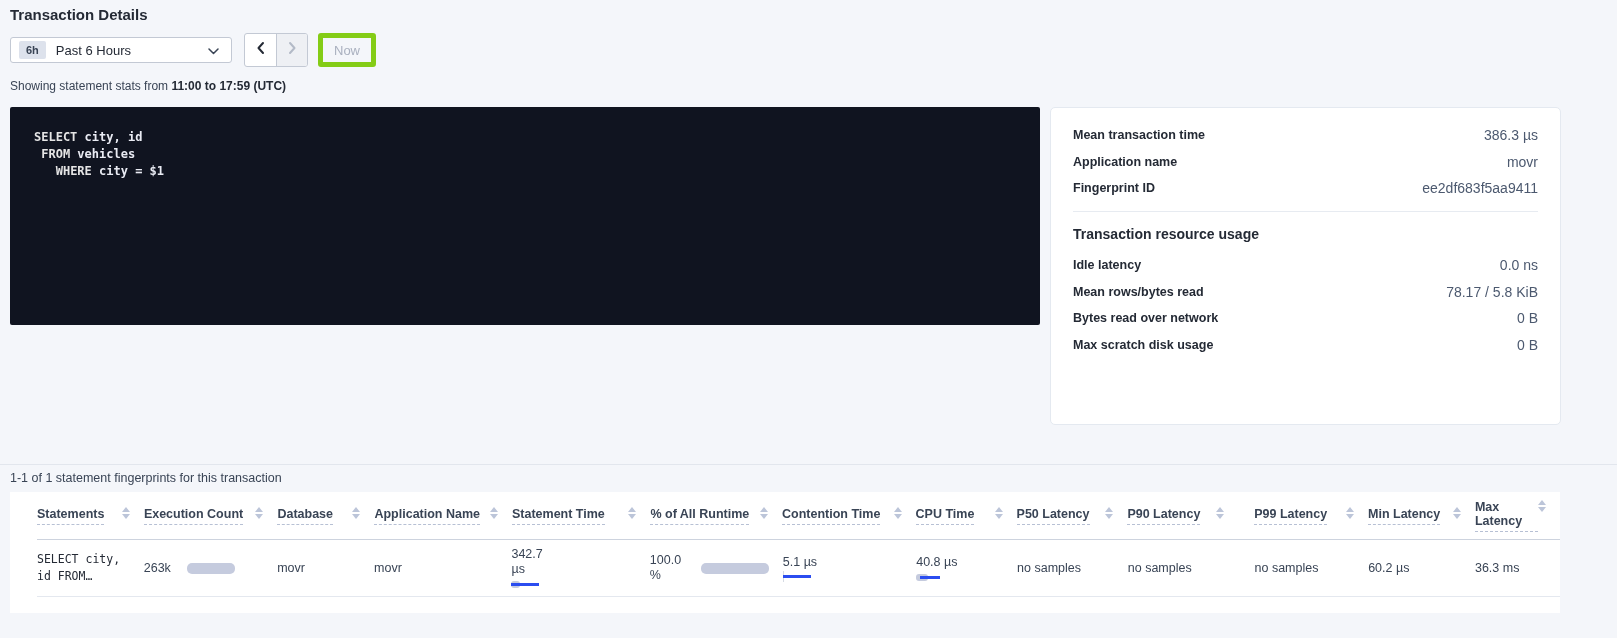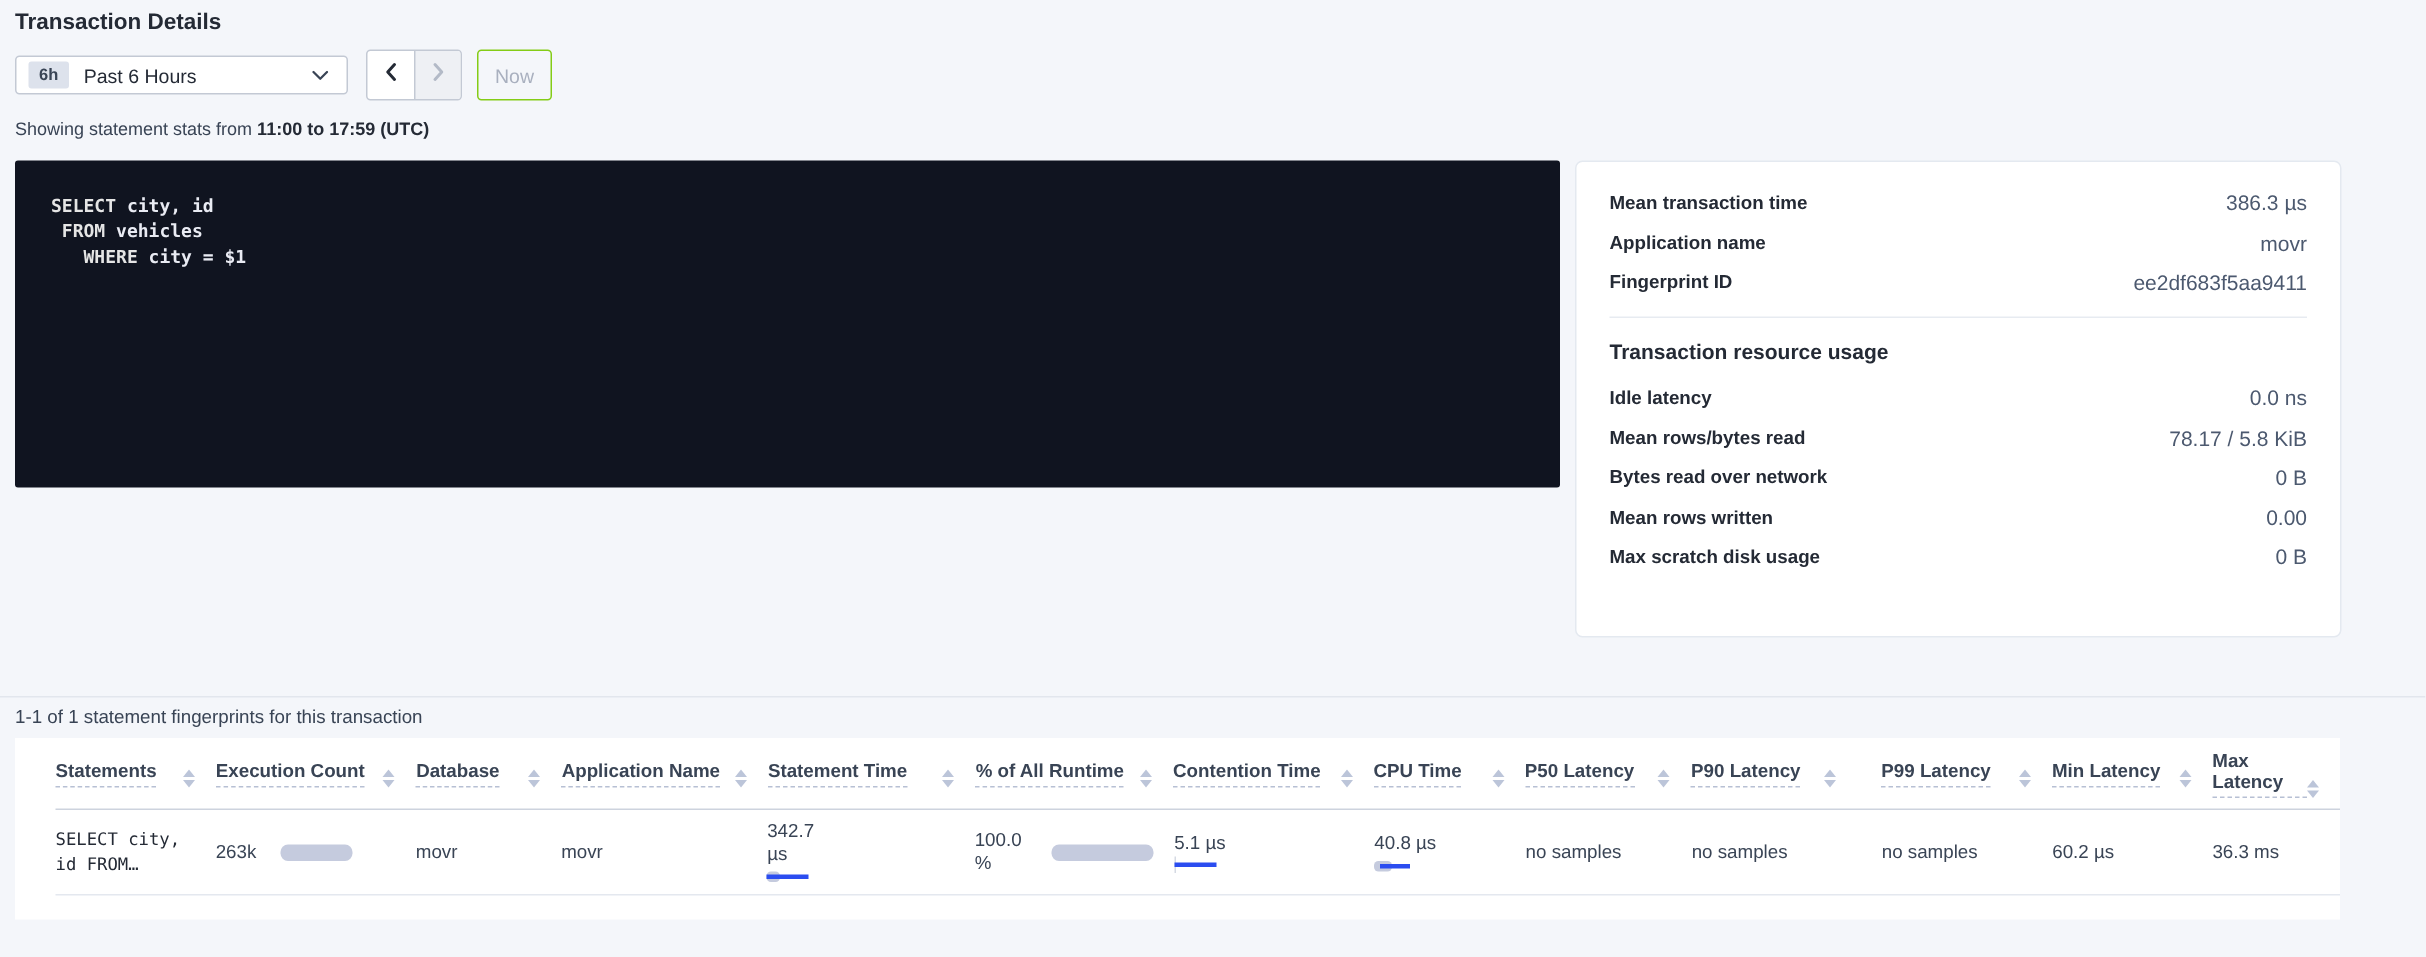--- a/index.html
+++ b/index.html
@@ -30,21 +30,21 @@
   }
   .time-label { font-size:13px; color:#242a35; flex:1; }
   .nav-group {
     display:flex; margin-left:12px; border:1px solid #c3c9d4; border-radius:3px;
     overflow:hidden; background:#fff; height:34px;
   }
   .nav-btn { width:31px; height:32px; display:flex; align-items:center; justify-content:center; cursor:pointer; }
   .nav-btn.next { background:#eef0f4; border-left:1px solid #c3c9d4; cursor:default; }
   .now-btn {
     margin-left:10px; height:34px; padding:0 11px;
-    border:1px solid #84cc16; border-radius:3px;
+    border:5px solid #84cc16; border-radius:3px;
     font-size:13px; color:#a9b0bf; background:transparent;
     display:flex; align-items:center; cursor:default;
   }
   .subtitle { position:absolute; left:10px; top:79px; font-size:12px; color:#394455; }
   .subtitle b { color:#242a35; }
 
   
   .sql-box {
     position:absolute; left:10px; top:107px; width:1030px; height:218px;
     background:#101420; border-radius:2px;
@@ -68,21 +68,21 @@
 
   
   .section-divider { position:absolute; left:0; top:464px; width:1617px; height:1px; background:#e2e6ed; }
   .table-caption { position:absolute; left:10px; top:471px; font-size:12.5px; color:#394455; }
 
   .table-card {
     position:absolute; left:10px; top:492px; width:1550px; height:121px;
     background:#fff; padding:0 0 0 27px;
   }
   .thead { display:flex; align-items:center; height:48px; border-bottom:1px solid #cdd3de; }
-  .th { display:flex; align-items:flex-end; justify-content:space-between; padding-right:14px; }
+  .th { display:flex; align-items:flex-start; justify-content:space-between; padding-right:14px; }
   .th-label {
     font-size:12.5px; font-weight:bold; color:#394455;
     border-bottom:1px dashed #b7c0d4; padding-bottom:3px; cursor:pointer;
   }
   .sort-icon { display:flex; flex-direction:column; align-items:center; cursor:pointer; }
   .tri-up { width:0; height:0; border-left:4px solid transparent; border-right:4px solid transparent;
             border-bottom:5px solid #bcc5d9; margin-bottom:2px; }
   .tri-down { width:0; height:0; border-left:4px solid transparent; border-right:4px solid transparent;
               border-top:5px solid #bcc5d9; }
 
@@ -176,24 +176,20 @@
     </div>
     <div class="kv-row">
       <span class="kv-label">Mean rows/bytes read</span>
       <span class="kv-value">78.17 / 5.8 KiB</span>
     </div>
     <div class="kv-row">
       <span class="kv-label">Bytes read over network</span>
       <span class="kv-value">0 B</span>
     </div>
     <div class="kv-row">
-      <span class="kv-label">Mean rows written</span>
-      <span class="kv-value">0.00</span>
-    </div>
-    <div class="kv-row">
       <span class="kv-label">Max scratch disk usage</span>
       <span class="kv-value">0 B</span>
     </div>
   </div>
 
   <div class="section-divider"></div>
   <div class="table-caption">1-1 of 1 statement fingerprints for this transaction</div>
 
   <div class="table-card">
     <div class="thead">

